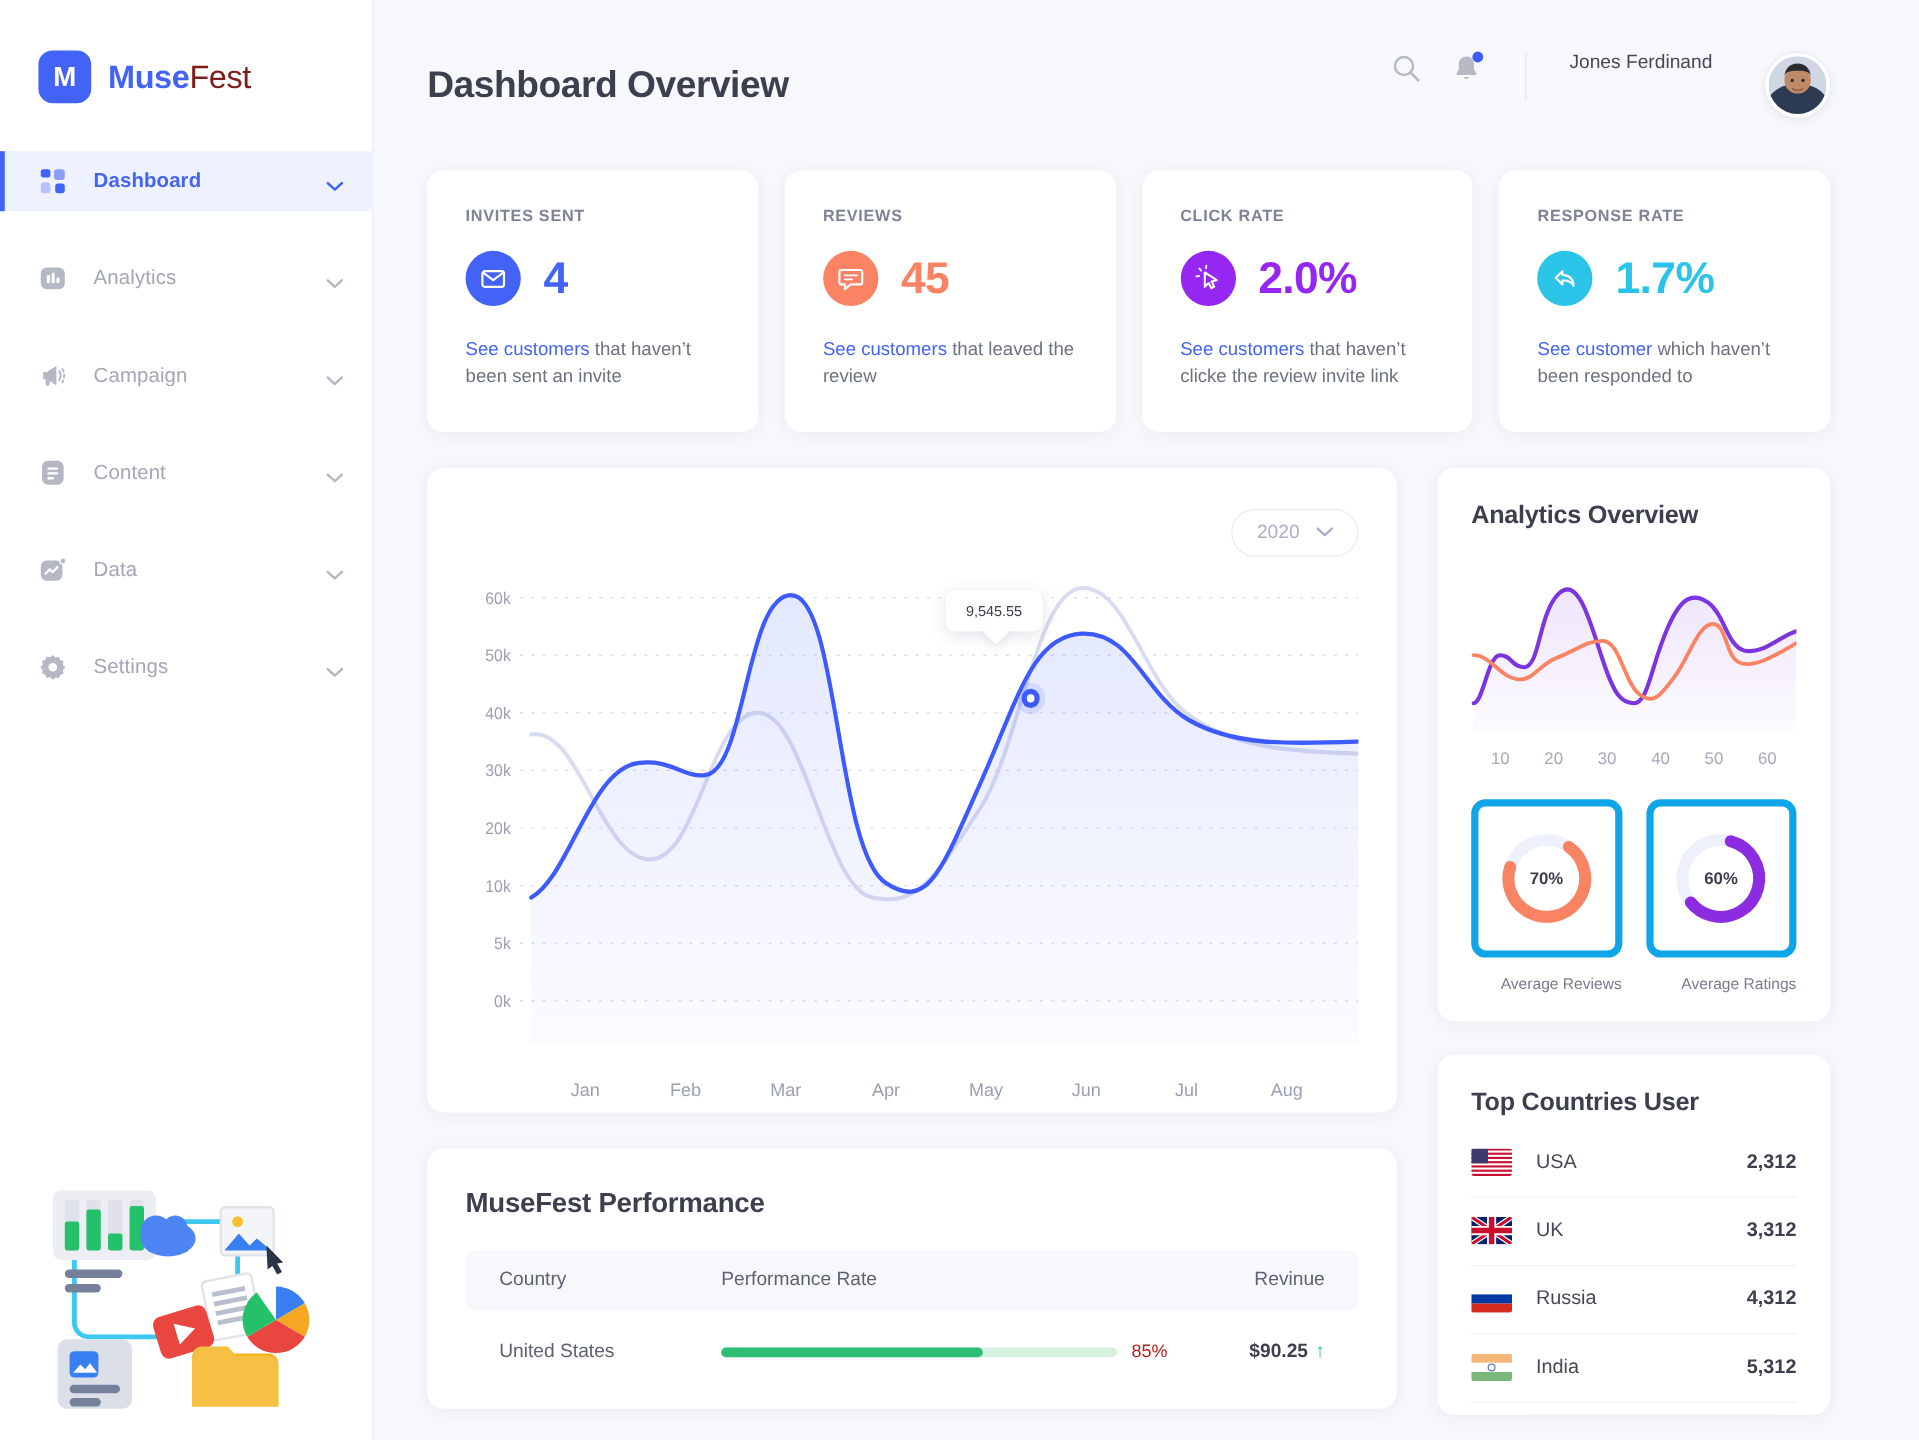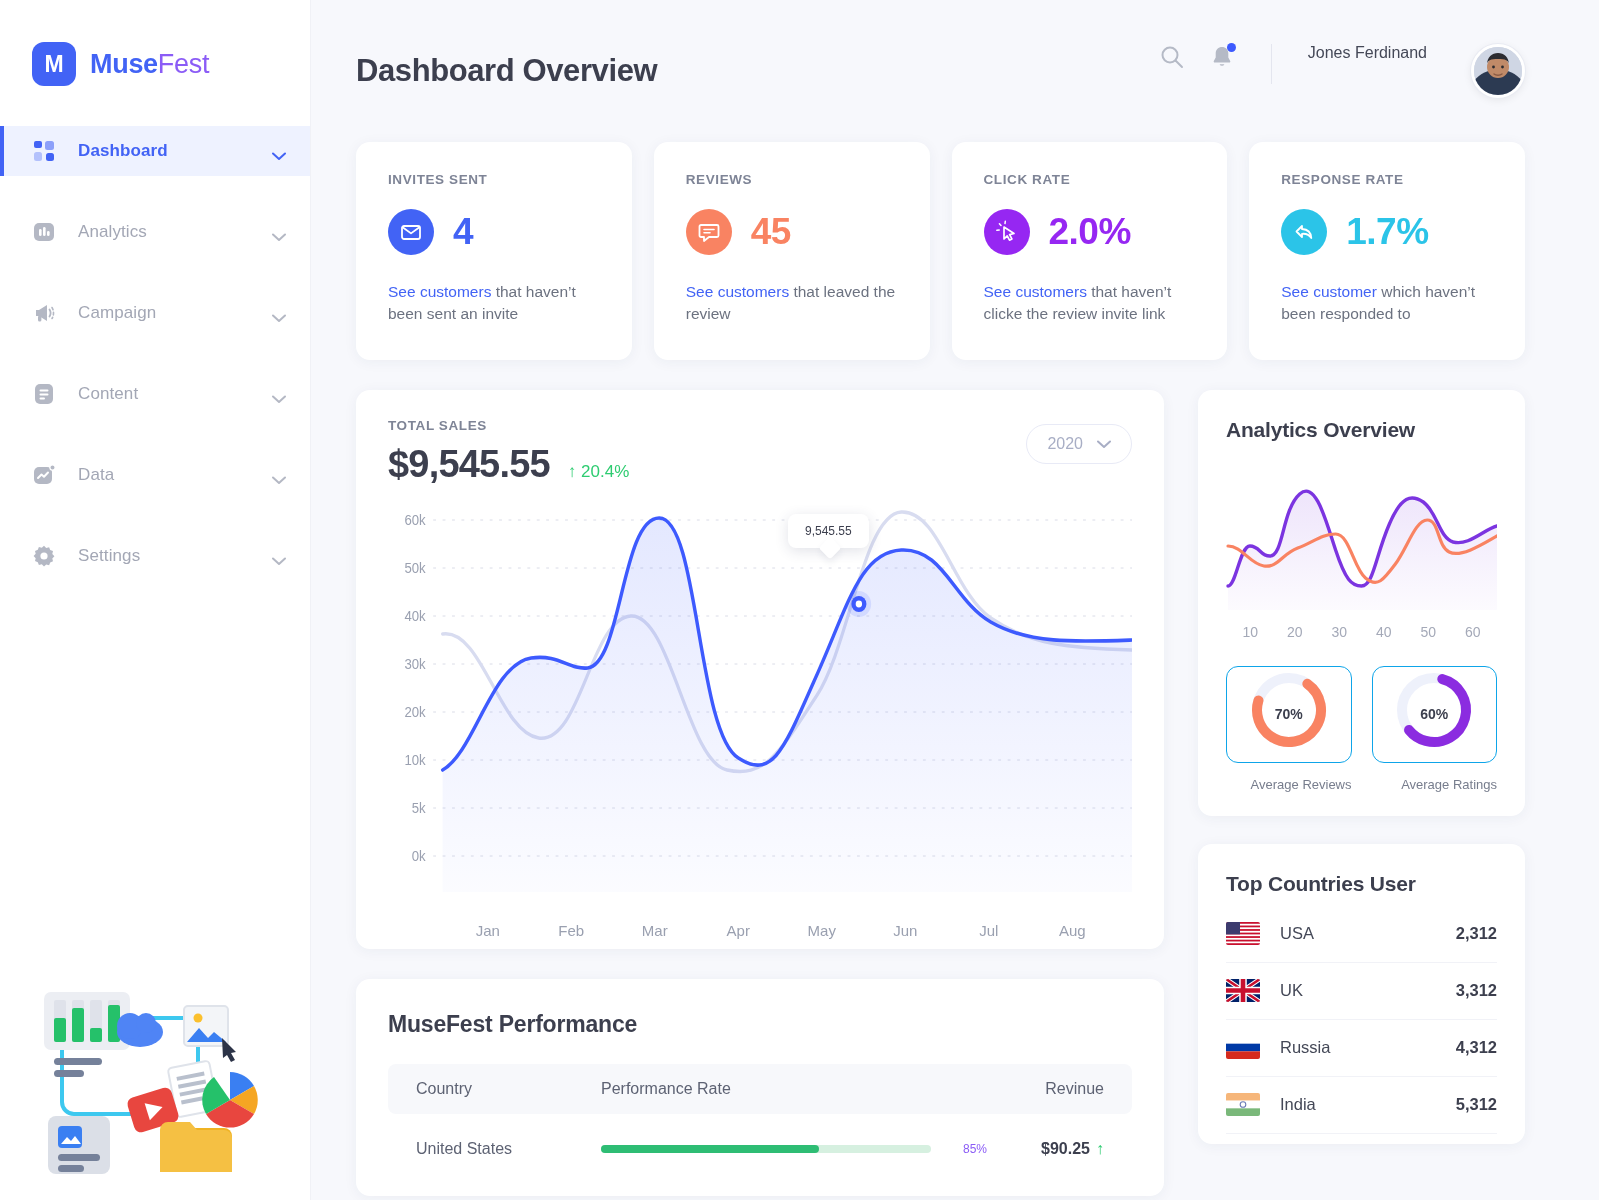--- a/index.html
+++ b/index.html
@@ -21,21 +21,21 @@
   }
   .brand { display: flex; align-items: center; gap: 14px; padding: 42px 0 0 32px; }
   .brand-logo {
     width: 44px; height: 44px; border-radius: 12px;
     background: #4263f5;
     display: flex; align-items: center; justify-content: center;
     color: #fff; font-size: 23px; font-weight: 700; line-height: 1;
   }
   .brand-text { font-size: 27px; letter-spacing: -0.3px; }
   .brand-text .b1 { color: #4263f5; font-weight: 700; }
-  .brand-text .b2 { color: #8b5cf6; font-weight: 400; }
+  .brand-text .b2 { color: #7f1d1d; font-weight: 400; }
 
   .nav { margin-top: 40px; }
   .nav-item {
     position: relative;
     display: flex; align-items: center;
     height: 50px; padding-left: 32px; padding-right: 24px;
     margin-bottom: 31px;
     cursor: pointer;
   }
   .nav-item.active { background: #eef2ff; }
@@ -127,22 +127,22 @@
 
   
   .analytics-card { padding: 28px 28px 24px; }
   .panel-title { font-size: 21px; font-weight: 700; color: #3c3f4e; letter-spacing: -0.2px; }
   .mini-chart { margin-top: 26px; height: 150px; }
   .mini-axis { display: flex; margin-top: 6px; padding: 0 2px; }
   .mini-axis span { flex: 1; text-align: center; font-size: 14px; color: #a4a9b8; }
   .donuts { display: flex; gap: 20px; margin-top: 26px; }
   .donut-box { flex: 1; }
   .donut-tile {
-    border: 1px solid #0ea5e9; border-radius: 12px;
-    height: 97px; display: flex; justify-content: center;
+    border: 6px solid #0ea5e9; border-radius: 12px;
+    height: 132px; display: flex; align-items: center; justify-content: center;
     position: relative;
   }
   .donut-pct {
     position: absolute; inset: 0; display: flex; align-items: center; justify-content: center;
     font-size: 14px; font-weight: 700; color: #3c3f4e;
   }
   .donut-cap { text-align: right; margin-top: 14px; font-size: 13px; color: #777d8d; }
 
   
   .countries-card { padding: 28px 28px 10px; margin-top: 28px; }
@@ -162,21 +162,21 @@
     display: flex; align-items: center; height: 50px;
     background: #f7f8fb; border-radius: 8px; padding: 0 28px;
     font-size: 16px; color: #5d6273;
   }
   .c-country { flex: 0 0 185px; }
   .c-rate { flex: 1; }
   .c-rev { flex: 0 0 110px; text-align: right; }
   .perf-row { display: flex; align-items: center; height: 70px; padding: 0 28px; font-size: 16px; color: #5d6273; }
   .bar-track { height: 8px; border-radius: 4px; background: #d6f0e0; width: 330px; position: relative; }
   .bar-fill { position: absolute; left: 0; top: 0; height: 8px; border-radius: 4px; background: #2ebd74; }
-  .rate-pct { margin-left: 32px; font-size: 12px; color: #8b5cf6; }
+  .rate-pct { margin-left: 12px; font-size: 15px; color: #b91c1c; }
   .rev { margin-left: auto; font-weight: 700; color: #3c3f4e; display: flex; align-items: center; gap: 6px; }
   .rate-cell { display: flex; align-items: center; flex: 1; }
 </style>
 </head>
 <body>
 
 <div class="app">
 
   <aside class="sidebar">
 
@@ -440,27 +440,20 @@
       </div>
 
     </section>
 
     <section class="content-grid">
 
       <div class="col-left">
 
         <div class="card sales-card">
           <div class="sales-head">
-            <div>
-              <div class="sales-label">TOTAL SALES</div>
-              <div class="sales-amount-row">
-                <span class="sales-amount">$9,545.55</span>
-                <span class="sales-delta">↑ 20.4%</span>
-              </div>
-            </div>
             <div class="year-select">
               <span>2020</span>
               <span>
                 <svg width="14" height="9" viewBox="0 0 14 9">
                     <path d="M1 1.5 L7 7 L13 1.5" fill="none" stroke="#a8aec5" stroke-width="2" stroke-linecap="round" stroke-linejoin="round"></path>
                   </svg>
               </span>
             </div>
           </div>
 

